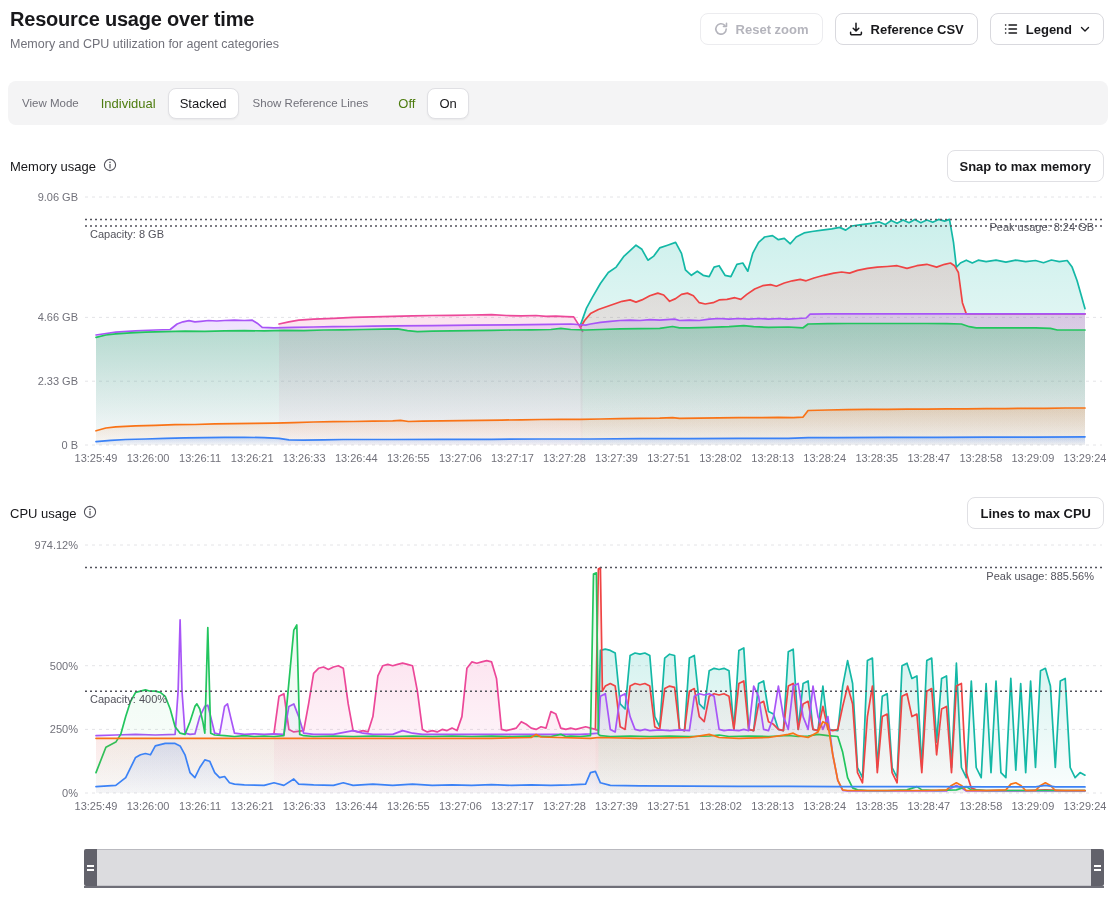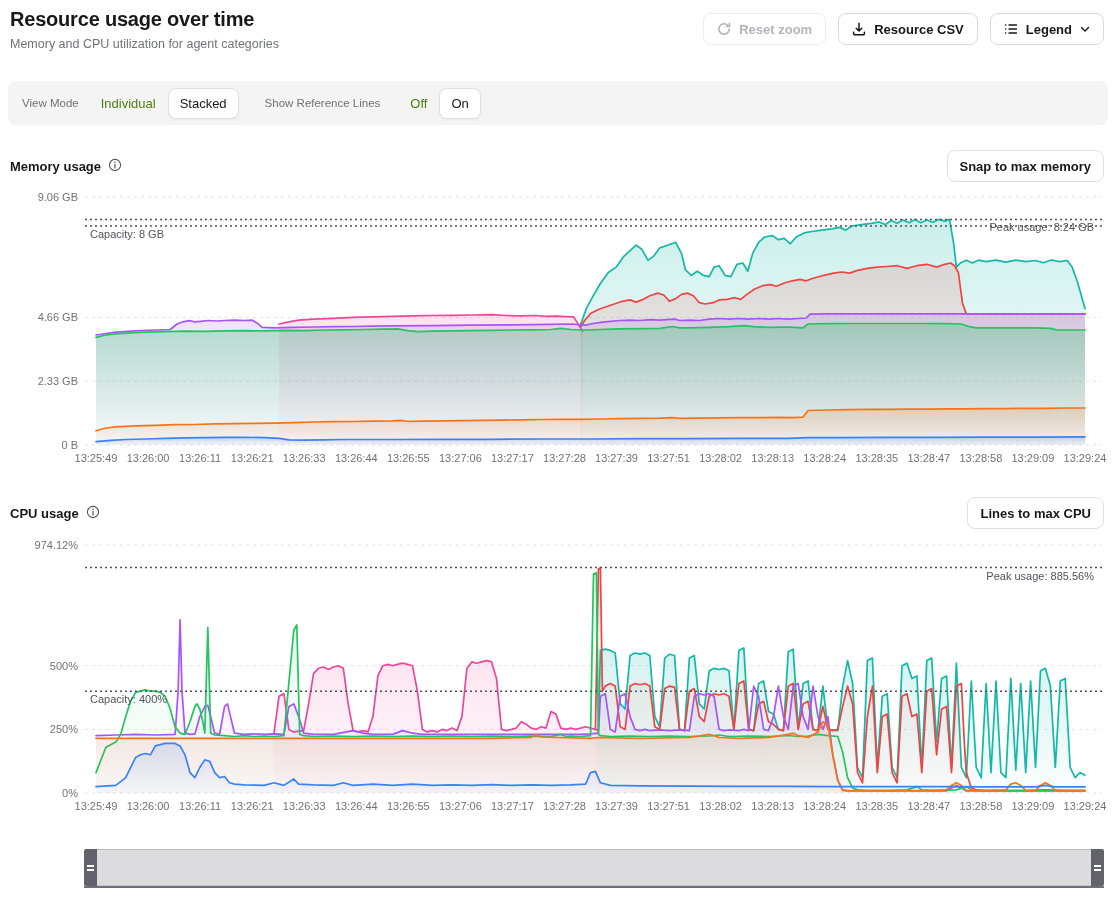--- a/index.html
+++ b/index.html
@@ -12,25 +12,25 @@
        border:1px solid #d9d9de;border-radius:8px;font-size:13px;font-weight:600;color:#18181b;
        font-family:inherit;cursor:pointer;white-space:nowrap}
   .btn.disabled{border-color:#ececef;color:#b4b4bc}
   .btn svg{display:block;flex:none}
   .controlbar{position:absolute;left:8px;right:8px;top:81px;height:44px;background:#f4f4f5;border-radius:8px;
        display:flex;align-items:center;padding:0 14px;box-sizing:border-box}
   .ctl-label{font-size:11.5px;color:#71717a;font-weight:500;white-space:nowrap}
   .seg{background:none;border:1px solid transparent;height:31px;padding:0 11px;font-size:13px;color:#4d7c0f;
        font-family:inherit;border-radius:8px;cursor:pointer;white-space:nowrap}
   .seg.active{background:#fff;border-color:#e0e0e4;color:#18181b;font-weight:500;box-shadow:0 1px 2px rgba(0,0,0,.05)}
-  .ml10{margin-left:10px}.ml18{margin-left:18px}.ml30{margin-left:26px}
+  .ml10{margin-left:10px}.ml18{margin-left:18px}.ml30{margin-left:14px}
   .section-head{position:absolute;left:10px;right:12px;height:32px;display:flex;align-items:center;justify-content:space-between}
   #mem-head{top:150px}
   #cpu-head{top:497px}
-  .sec-title{display:flex;align-items:center;gap:7px;font-size:13px;font-weight:700}
+  .sec-title{display:flex;align-items:center;gap:7px;font-size:13px;font-weight:400}
   .snap-btn{height:32px;padding:0 12px;background:#fff;border:1px solid #e0e0e4;border-radius:8px;
        font-size:13px;font-weight:600;font-family:inherit;color:#18181b;cursor:pointer;white-space:nowrap}
   svg.chart{position:absolute;left:0;display:block}
   #mem-chart{top:188px}
   #cpu-chart{top:536px}
   svg text{font-family:"Liberation Sans","DejaVu Sans",sans-serif}
   .brush{position:absolute;left:84px;top:849px;width:1020px;height:37px;display:flex;
        border-bottom:2px solid #6f6f78}
   .brush-track{flex:1;background:#dcdcdf;border-top:1px solid #b9b9bf;border-bottom:1px solid #c6c6cb}
   .brush-handle{width:13px;background:#62626b;display:flex;align-items:center;justify-content:center;cursor:ew-resize}
@@ -54,21 +54,21 @@
       </span>
     <span>Reset zoom</span>
   </button>
   <button class="btn">
     <span>
         <svg width="14" height="14" viewBox="0 0 14 14">
           <path d="M7 1.2v7.6M4.2 6.2L7 9l2.8-2.8" fill="none" stroke="#18181b" stroke-width="1.5" stroke-linecap="round" stroke-linejoin="round"></path>
           <path d="M1.6 10.3v1.3a1.2 1.2 0 0 0 1.2 1.2h8.4a1.2 1.2 0 0 0 1.2-1.2v-1.3" fill="none" stroke="#18181b" stroke-width="1.5" stroke-linecap="round"></path>
         </svg>
       </span>
-    <span>Resource CSV</span>
+    <span>Reference CSV</span>
   </button>
   <button class="btn">
     <span>
         <svg width="14" height="14" viewBox="0 0 14 14">
           <g stroke="#18181b" stroke-width="1.4" stroke-linecap="round">
             <line x1="1.5" y1="3" x2="1.8" y2="3"></line>
             <line x1="5" y1="3" x2="12.5" y2="3"></line>
             <line x1="1.5" y1="7" x2="1.8" y2="7"></line>
             <line x1="5" y1="7" x2="12.5" y2="7"></line>
             <line x1="1.5" y1="11" x2="1.8" y2="11"></line>

